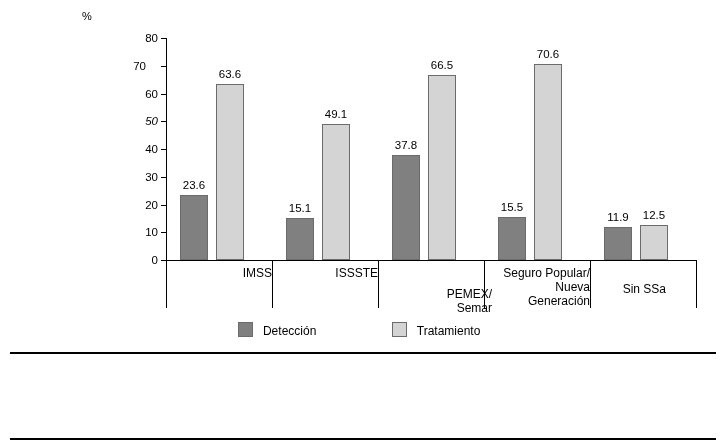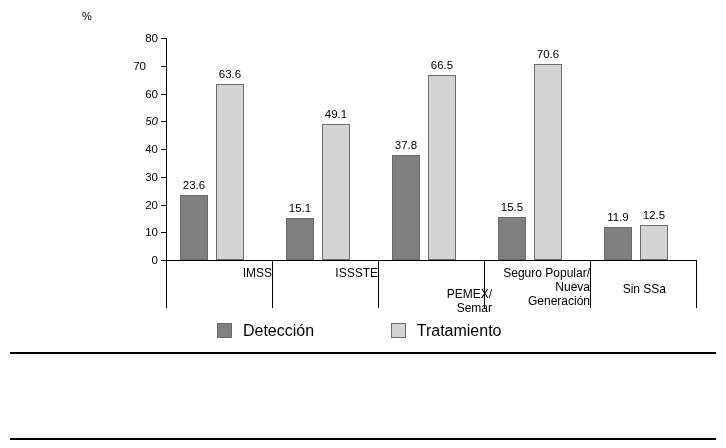--- a/index.html
+++ b/index.html
@@ -103,21 +103,21 @@
     line-height:14px;
   }
 
   
   .legend {
     position:absolute;
     left:0; top:322px;
     width:718px;
     text-align:center;
     font-family:"Liberation Sans", sans-serif;
-    font-size:16px;
+    font-size:12px;
   }
   .legend-item { display:inline-block; margin:0 36px; }
   .legend-swatch {
     display:inline-block;
     width:13px; height:13px;
     vertical-align:-2px;
     border:1px solid #6b6b6b;
     margin-right:7px;
   }
   .legend-swatch.det { background:#808080; }

